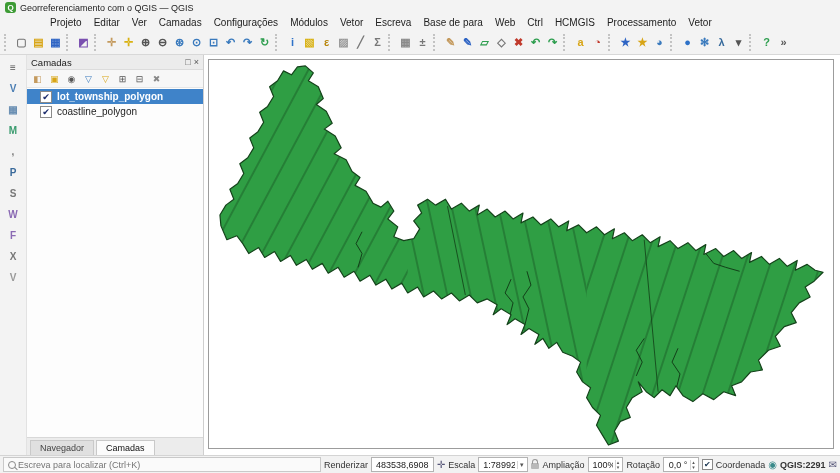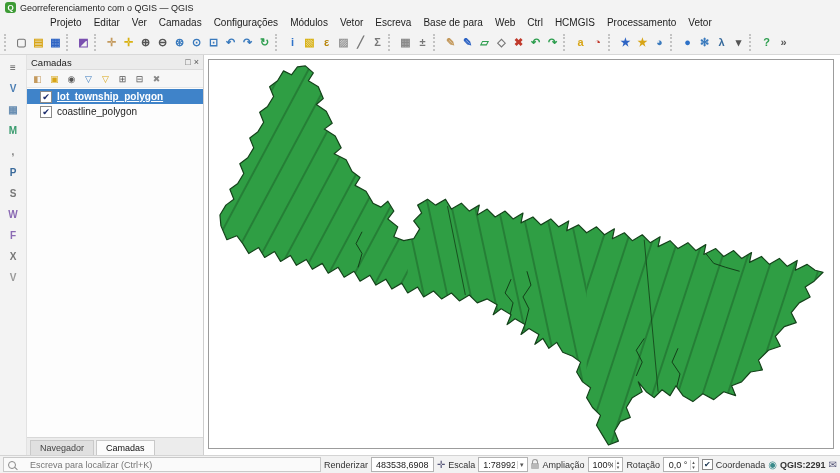--- a/index.html
+++ b/index.html
@@ -35,37 +35,37 @@
   .panel-header{height:14px;flex:none;display:flex;align-items:center;font-size:9.5px;
     padding:0 4px;background:#ececec;border-bottom:1px solid #dcdcdc;}
   .panel-winbtns{margin-left:auto;display:flex;gap:3px;font-size:9px;color:#555;}
   .panel-winbtns span{cursor:default;}
   .panel-tools{height:17px;flex:none;display:flex;align-items:center;gap:2px;padding:0 3px;
     border-bottom:1px solid #e6e6e6;background:#f7f7f7;}
   .ptbtn{width:15px;height:15px;display:flex;align-items:center;justify-content:center;font-size:9px;}
   .layer-tree{flex:1;background:#fdfdfd;overflow:hidden;padding-top:1px;}
   .layer-row{height:15px;display:flex;align-items:center;gap:5px;padding-left:13px;font-size:10px;}
   .layer-row.selected{background:#3f83c9;color:#fff;}
-  .layer-row.selected .layer-name{font-weight:bold;text-decoration:underline;}
+  .layer-row.selected .layer-name{font-weight:bold;}
   .checkbox{width:10px;height:10px;flex:none;background:#fff;border:1px solid #8a8a8a;
     font-size:9px;line-height:10px;text-align:center;color:#1a2a6b;}
   .panel-tabs{height:17px;flex:none;display:flex;align-items:flex-end;background:#ececec;
     padding-left:3px;gap:2px;border-top:1px solid #d8d8d8;}
   .tab{font-size:9px;padding:2px 9px 2px;background:#e0e0e0;border:1px solid #c9c9c9;
     border-bottom:none;color:#444;}
   .tab.active{background:#fbfbfb;color:#111;}
 
   .map-area{flex:1;background:#ffffff;position:relative;min-width:0;}
   .map-frame{position:absolute;left:4px;top:4px;right:6px;bottom:6px;border:1px solid #9c9c9c;}
   .map-frame svg{width:100%;height:100%;display:block;}
 
   
   .statusbar{height:17px;flex:none;display:flex;align-items:center;gap:3px;padding:0 3px;
     font-size:9px;background:#f2f2f2;border-top:1px solid #d4d4d4;white-space:nowrap;overflow:hidden;}
-  .searchbox{width:308px;flex:none;height:13px;display:flex;align-items:center;gap:12px;
+  .searchbox{width:308px;flex:none;height:13px;display:flex;align-items:center;gap:0;
     border:1px solid #c9c9c9;background:#fafafa;padding:0 4px;}
   .searchbox input{border:none;outline:none;background:transparent;font-size:9px;width:100%;
     font-family:"Liberation Sans",sans-serif;color:#444;}
   .mag{width:6px;height:6px;flex:none;border:1px solid #8a8a8a;border-radius:50%;position:relative;}
   .mag::after{content:'';position:absolute;width:4px;height:1px;background:#8a8a8a;
     right:-3px;bottom:-1px;transform:rotate(45deg);}
   .sb-label{color:#333;}
   .sb-box{height:13px;border:1px solid #b3b3b3;background:#fff;display:flex;align-items:center;
     padding:0 2px;}
   .sb-box input{border:none;outline:none;font-size:9px;width:100%;text-align:center;

